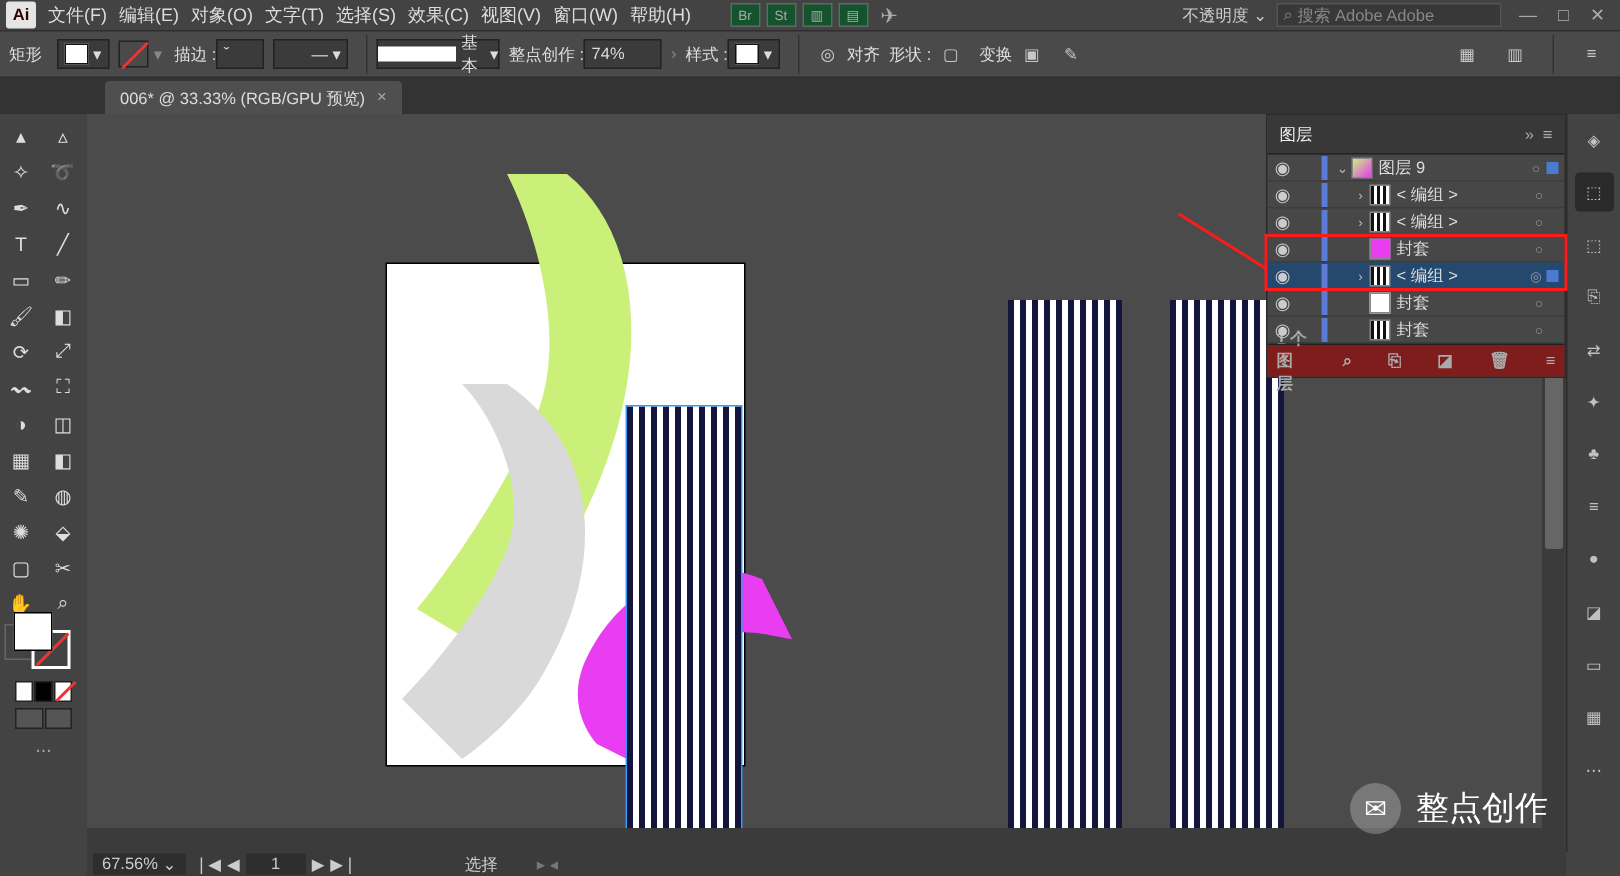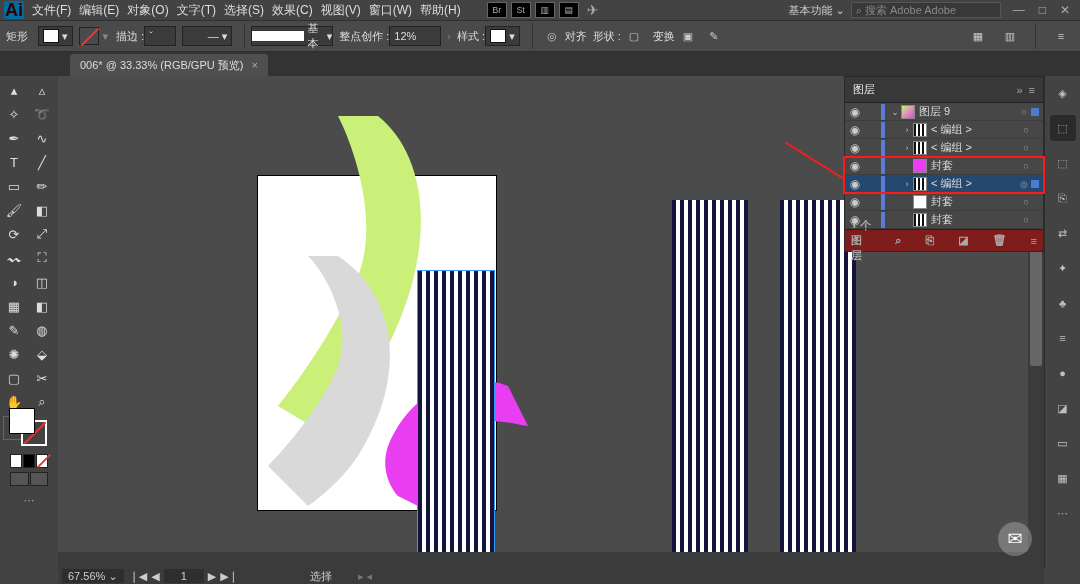--- a/index.html
+++ b/index.html
@@ -1,21 +1,21 @@
 <!DOCTYPE html>
 <html><head>
 <meta charset="utf-8">
 <style>
   * { margin:0; padding:0; box-sizing:border-box; font-family:"Microsoft YaHei","SimSun",sans-serif; user-select:none; }
   body { width:1080px; height:584px; background:#434343; overflow:hidden; position:relative; color:#ccc; font-size:11px; }
   
   .menubar { height:20px; background:#434343; display:flex; align-items:center; padding-left:4px; }
-  .ai-logo { width:20px; height:18px; background:#0369a1; color:#310000; font-weight:bold; font-size:18px; display:flex; align-items:center; justify-content:center; border-radius:2px; margin-right:8px; }
+  .ai-logo { width:20px; height:18px; background:#e5e5e5; color:#310000; font-weight:bold; font-size:11px; display:flex; align-items:center; justify-content:center; border-radius:2px; margin-right:8px; }
   .menubar .item { margin-right:8px; font-size:12px; color:#ddd; }
-  .menubar .smallbox { width:20px; height:16px; background:#000000; margin-left:4px; border:1px solid #666; display:flex; align-items:center; justify-content:center; font-size:9px; color:#aaa; }
+  .menubar .smallbox { width:20px; height:16px; background:#14532d; margin-left:4px; border:1px solid #666; display:flex; align-items:center; justify-content:center; font-size:9px; color:#aaa; }
   .menubar .spacer { flex:1; }
   .menubar .workspace { font-size:11px; margin-right:6px; }
   .menubar .search { width:150px; height:16px; background:#383838; border:1px solid #555; display:flex; align-items:center; padding:0 4px; color:#888; font-size:11px; }
   .winctrl { margin-left:12px; display:flex; gap:14px; color:#aaa; font-size:12px; margin-right:10px; }
   
   .ctrlbar { height:32px; background:#4a4a4a; border-top:1px solid #2e2e2e; border-bottom:1px solid #2e2e2e; display:flex; align-items:center; padding:0 6px; color:#ddd; font-size:11px; }
   .ctrlbar .shape { margin-right:10px; }
   .ctrlbar .combo { height:20px; background:#3b3b3b; border:1px solid #222; display:flex; align-items:center; padding:0 4px; margin-right:6px; }
   .ctrlbar .swatch { width:20px; height:18px; border:1px solid #222; margin-right:4px; position:relative; }
   .ctrlbar .swatch.red::after{content:"";position:absolute;left:-2px;top:8px;width:24px;border-top:2px solid #e33;transform:rotate(-45deg);}
@@ -98,21 +98,21 @@
   <span class="item">窗口(W)</span>
   <span class="item">帮助(H)</span>
   <span style="width:14px"></span>
   <span class="smallbox">Br</span>
   <span class="smallbox">St</span>
   <span class="smallbox">▥</span>
   <span class="smallbox">▤</span>
   <span class="smallbox" style="background:transparent;border:none;font-size:14px;">✈</span>
   <span class="spacer"></span>
   <span class="workspace">
-    <span>基本功能</span>
+    <span>不透明度</span>
     <span>⌄</span>
   </span>
   <span class="search">
     <span>⌕</span>&nbsp;
     <span>搜索 Adobe Adobe</span>
   </span>
   <span class="winctrl">
     <span>—</span>
     <span>□</span>
     <span>✕</span>
@@ -126,21 +126,21 @@
   <span style="color:#888">▾</span>
   <span style="width:8px"></span>
   <span>描边 :</span>
   <span class="combo" style="width:32px">ˇ</span>
   <span class="combo" style="width:50px;justify-content:flex-end">— ▾</span>
   <span class="sep"></span>
   <span class="combo" style="width:82px;padding:0">
     <span class="strokebar"></span><span>基本</span>&nbsp;▾
   </span>
   <span>整点创作 :</span>
-  <span class="combo" style="width:52px">12%</span>
+  <span class="combo" style="width:52px">74%</span>
   <span style="color:#888">›</span>
   <span style="width:6px"></span>
   <span>样式 :</span>
   <span class="combo"><span style="width:16px;height:14px;background:#fff;border:1px solid #111"></span>&nbsp;▾</span>
   <span class="sep"></span>
   <span class="iconbtn">◎</span>
   <span>对齐</span>
   <span style="width:6px"></span>
   <span>形状 :</span>
   <span class="iconbtn">▢</span>
@@ -367,13 +367,14 @@
     <span>▶</span>
     <span>▶❘</span>
   </span>
   <span style="width:60px"></span>
   <span>选择</span>
   <span style="margin-left:20px;color:#777">▸&nbsp;◂</span>
 </div>
 
 <div class="wm">
   <span class="wx">✉</span>
+  <span>整点创作</span>
 </div>
 
 </body></html>

